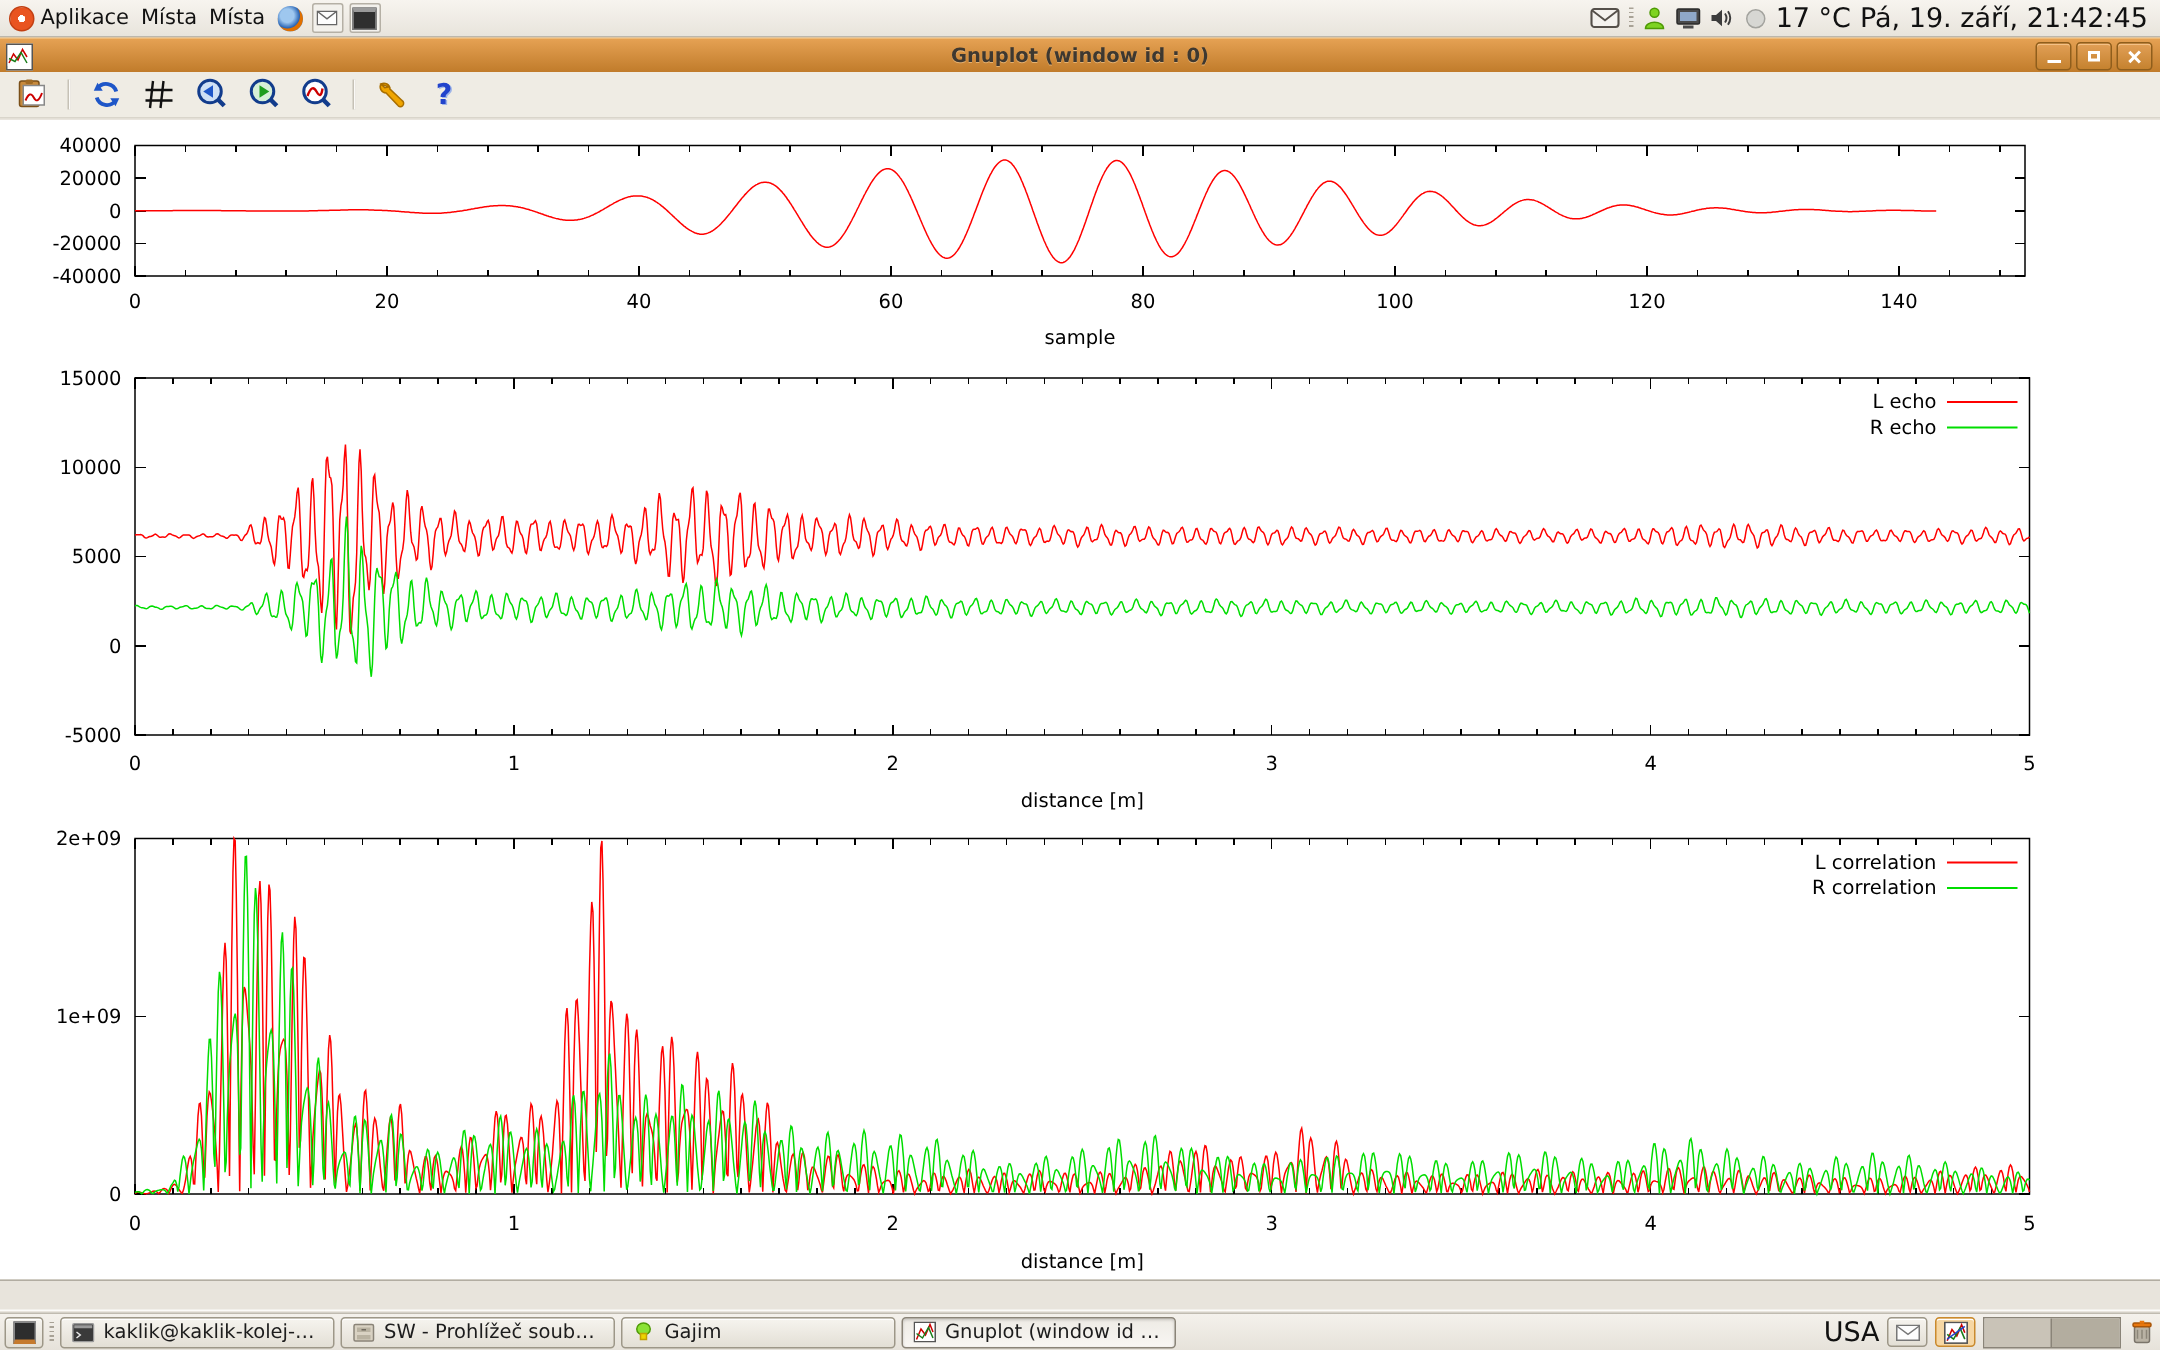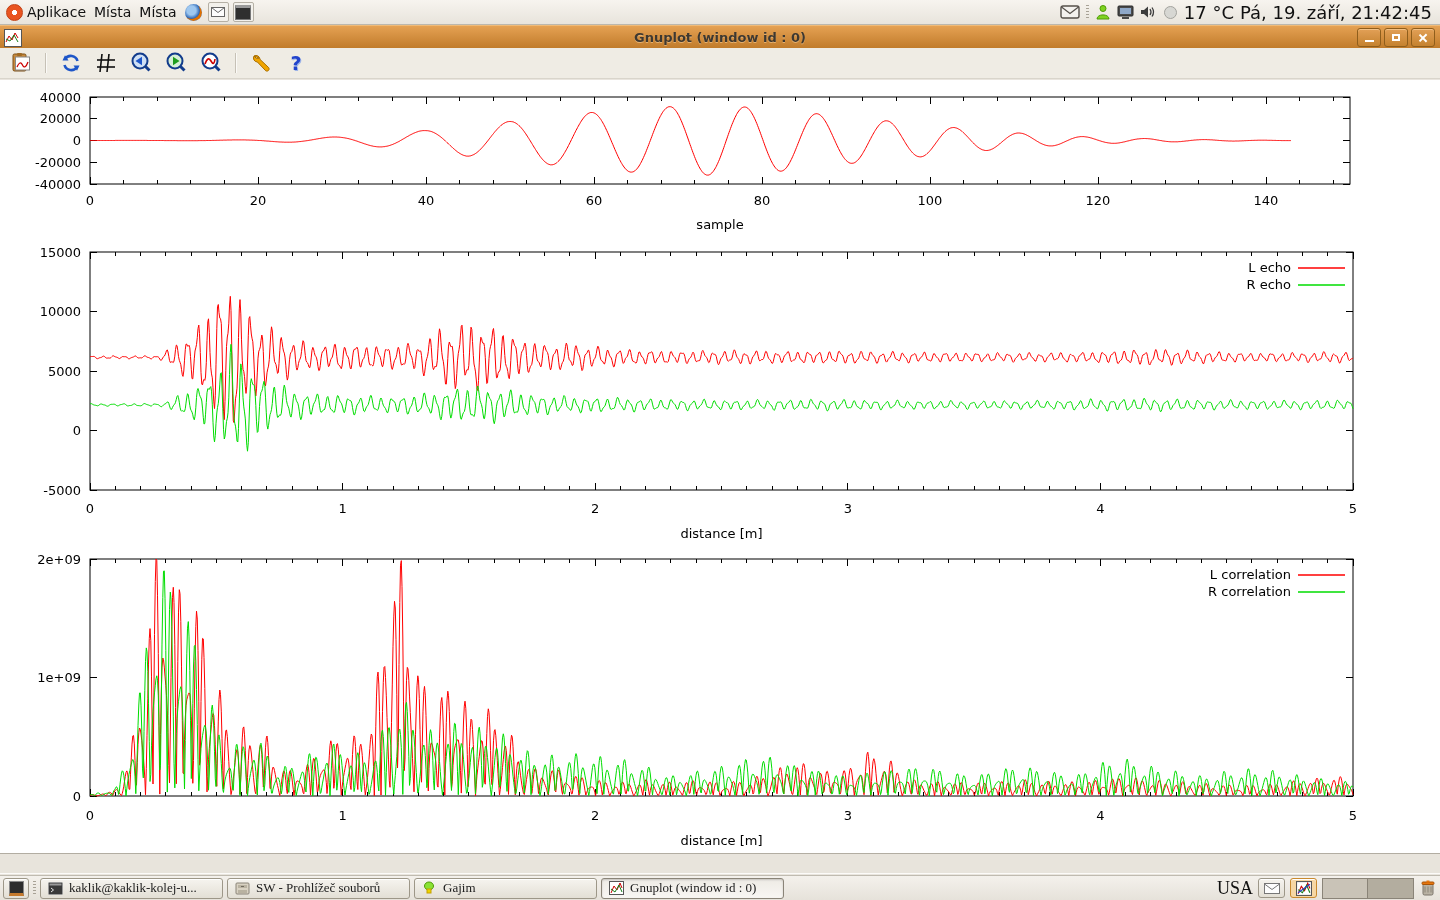--- a/index.html
+++ b/index.html
@@ -46,21 +46,21 @@
   .tool-icon{width:22px;height:22px;display:flex;align-items:center;justify-content:center;}
   .help-q{font-size:19px;font-weight:bold;color:#2244cc;text-shadow:1px 1px 0 #9db4e8;}
   
   #canvas{position:absolute;top:80px;left:0;width:1440px;height:773px;background:#fff;}
   
   #statusstrip{position:absolute;top:853px;left:0;width:1440px;height:21px;background:#e8e4dc;
     border-top:1px solid #b2ad a2;border-top:1px solid #b2ada2;border-bottom:1px solid #fcfbf9;box-sizing:border-box;}
   
   #taskbar{position:absolute;top:875px;left:0;width:1440px;height:25px;
     background:linear-gradient(#f4f1ec,#e6e2da);border-top:1px solid #c0bbb0;
-    display:flex;align-items:center;gap:4px;padding:0 3px;box-sizing:border-box;font-size:13px;font-family:Liberation Serif, serif;}
+    display:flex;align-items:center;gap:4px;padding:0 3px;box-sizing:border-box;font-size:13px;}
   .tbtn{height:21px;border:1px solid #9d9788;border-radius:3px;
     background:linear-gradient(#f6f4ef,#e3dfd5);box-shadow:inset 0 1px 0 #fff;
     display:flex;align-items:center;padding:0 6px;box-sizing:border-box;}
   .task-btn{width:183px;}
   .task-btn .tlabel{white-space:nowrap;overflow:hidden;text-overflow:ellipsis;color:#1c1c1c;}
   .task-btn.active{background:linear-gradient(#eeebe5,#f8f6f3);border-color:#89ENTER;border-color:#8a8478;box-shadow:inset 0 1px 2px rgba(0,0,0,.18);}
   .ticon{width:16px;height:14px;margin-right:6px;flex:0 0 auto;display:flex;align-items:center;justify-content:center;}
   .show-desktop{width:26px;height:21px;justify-content:center;padding:0;}
   .sd-icon{width:13px;height:11px;background:#2d2d2d;border:1px solid #888;border-bottom:3px solid #c57a2e;}
   #tb-right{margin-left:auto;display:flex;align-items:center;gap:5px;}

